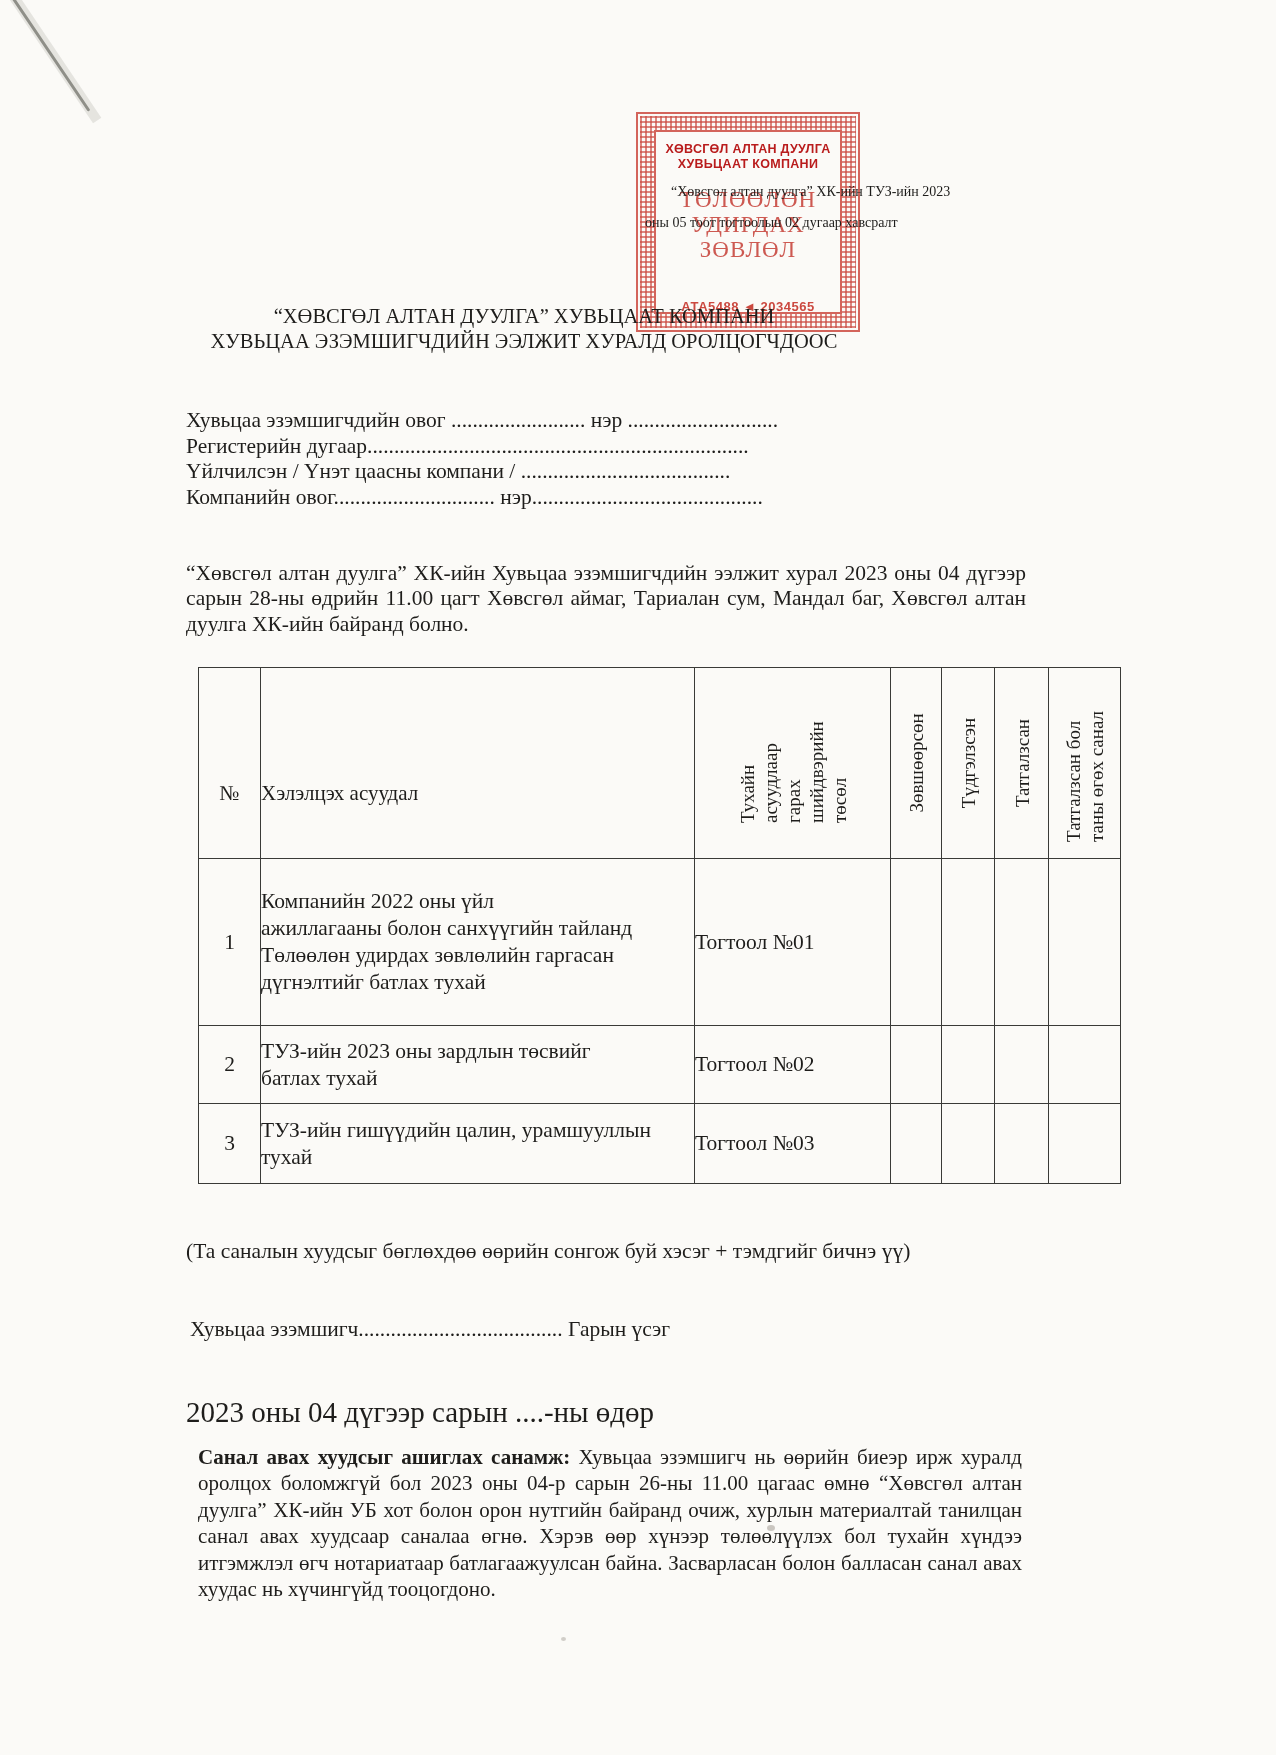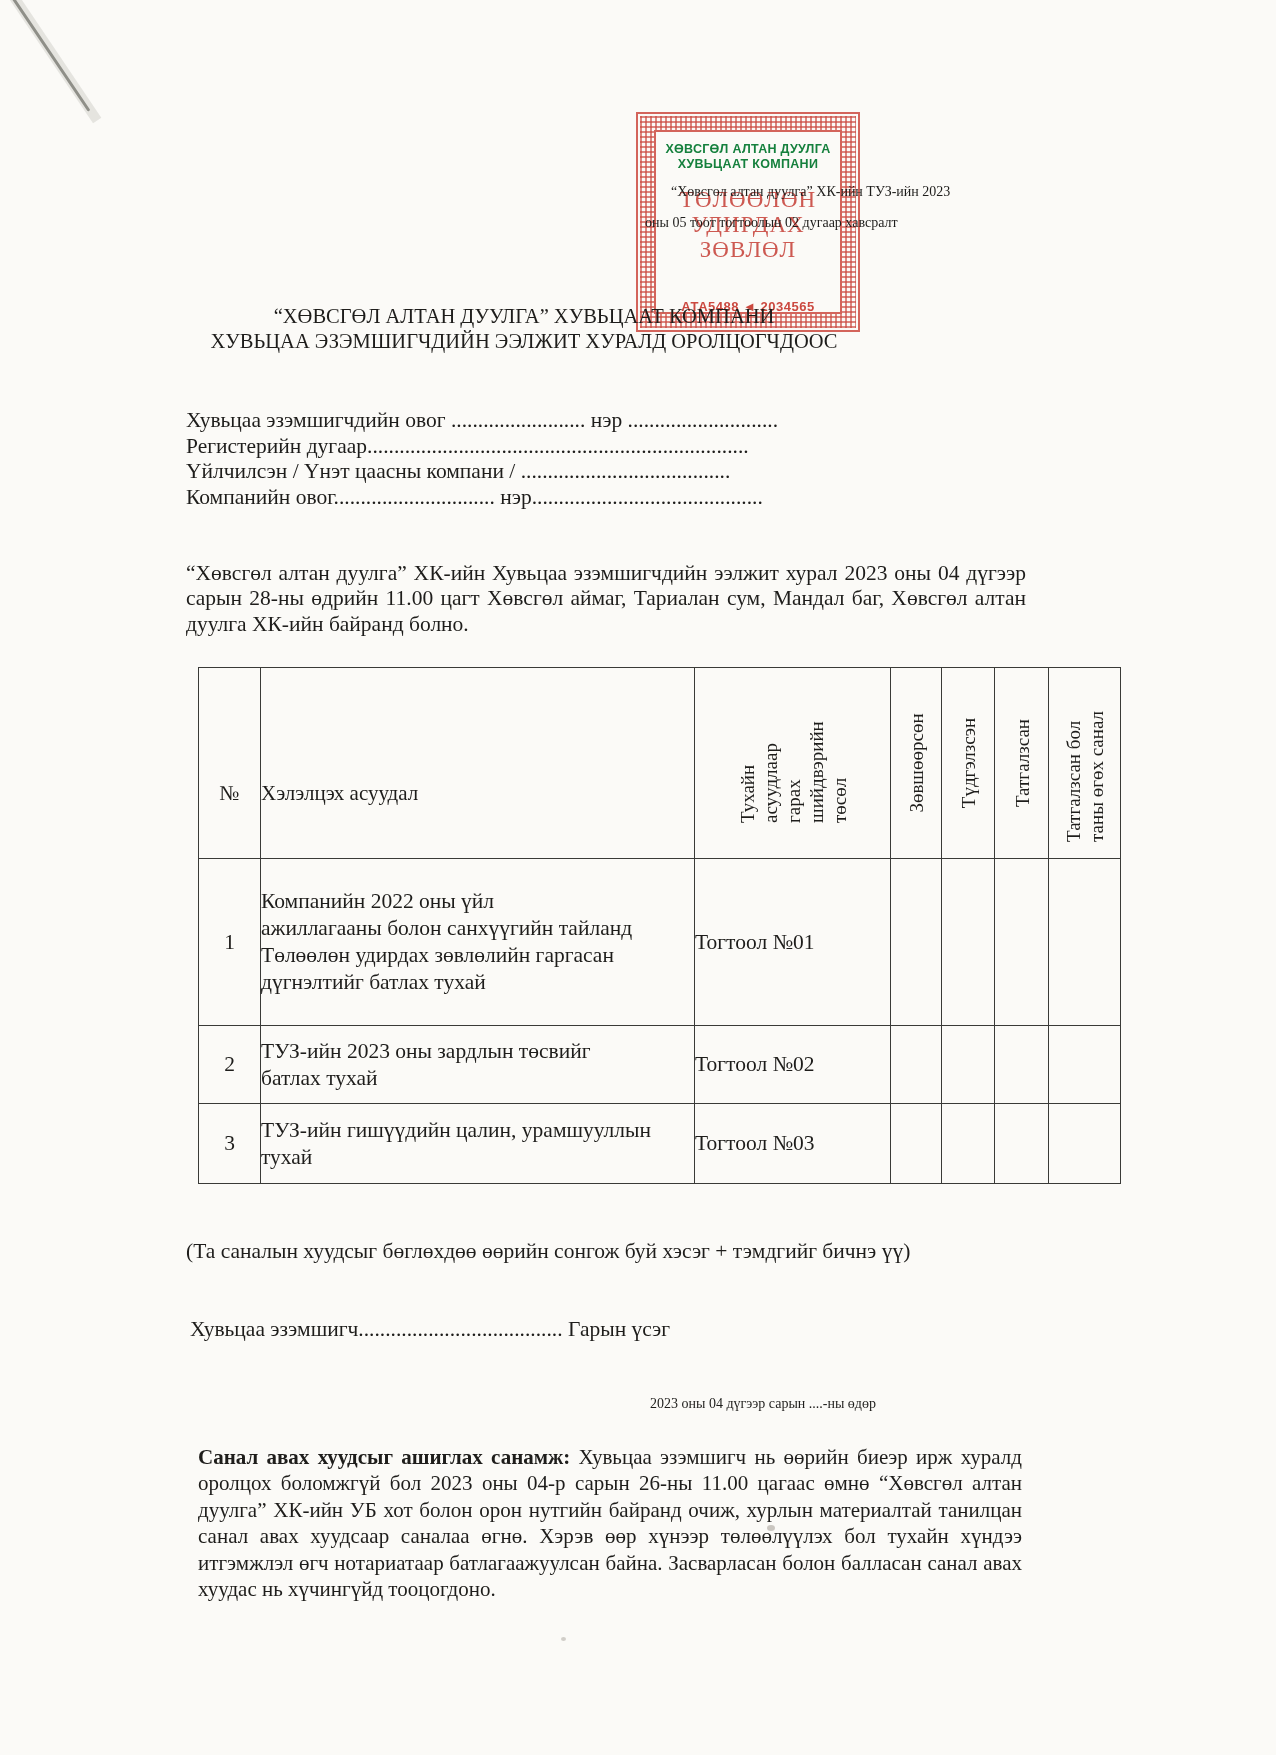--- a/index.html
+++ b/index.html
@@ -25,21 +25,21 @@
   .stamp { position:absolute; left:636px; top:112px; width:224px; height:220px; z-index:1; }
   .stamp-frame { position:absolute; inset:0; border:2px solid rgba(203,73,64,.85); }
   .stamp-band { position:absolute; inset:4px;
     background:
       repeating-linear-gradient(90deg, rgba(203,73,64,.65) 0 2px, rgba(203,73,64,0) 2px 5px),
       repeating-linear-gradient(0deg,  rgba(203,73,64,.65) 0 2px, rgba(203,73,64,0) 2px 5px);
   }
   .stamp-core { position:absolute; inset:18px; background:#fbfaf7;
     border:2px solid rgba(203,73,64,.85); text-align:center; }
   .stamp-org { margin-top:10px; font-family:"Liberation Sans","DejaVu Sans",sans-serif;
-    font-weight:bold; font-size:12.5px; line-height:15px; color:#15803d; letter-spacing:.3px; }
+    font-weight:bold; font-size:12.5px; line-height:15px; color:#b91c1c; letter-spacing:.3px; }
   .stamp-mid { margin-top:15px; font-weight:normal; font-size:23px; line-height:25px;
     color:rgba(198,66,58,.88); letter-spacing:1px; }
   .stamp-serial { position:absolute; left:0; right:0; bottom:18px; text-align:center;
     font-family:"Liberation Sans","DejaVu Sans",sans-serif; font-weight:bold;
     font-size:13px; color:#cb4940; letter-spacing:.5px; z-index:2; }
 
   
   .annotation { position:absolute; left:645px; top:176px; width:500px;
     font-size:14px; line-height:31px; z-index:5; }
   .annotation .l1 { padding-left:26px; }
@@ -64,21 +64,21 @@
     font-size:19px; line-height:23px; text-align:left; }
   .rot.nw { white-space:nowrap; }
   .rot.multi { width:120px; }
   .rot.last { width:158px; }
   td.num { text-align:center; font-size:21.5px; }
   td.issue { padding:8px 10px 8px 22px; white-space:pre-line; font-size:21.5px; line-height:27px; }
   td.res { padding-left:24px; font-size:21.5px; }
 
   .note { position:absolute; left:186px; top:1239px; font-size:21.5px; }
   .sig { position:absolute; left:190px; top:1317px; font-size:21.5px; }
-  .date { position:absolute; left:186px; top:1396px; width:690px; text-align:right; font-size:14px; }
+  .date { position:absolute; left:186px; top:1396px; width:690px; text-align:left; font-size:29px; }
 
   .footer { position:absolute; left:198px; top:1444px; width:824px; margin:0;
     font-size:21px; line-height:26.4px; text-align:justify; }
   .footer .b { font-weight:bold; }
 </style>
 </head>
 <body>
 
 <div class="page">
 

